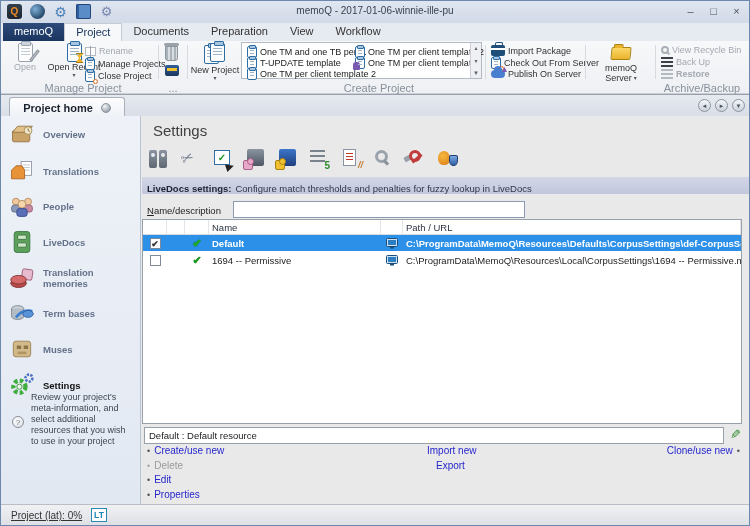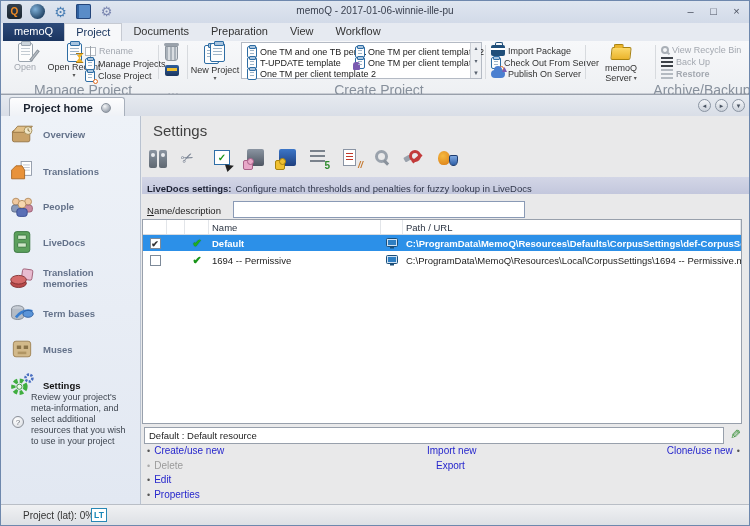--- a/index.html
+++ b/index.html
@@ -29,21 +29,21 @@
   .tabrow{position:absolute;top:22px;left:0;right:0;height:18px;background:#e6eaf1;
     display:flex;align-items:flex-end;padding-left:2px;}
   .rtab{font-size:11px;color:#333;padding:2px 11px 3px 11px;height:18px;line-height:13px;}
   .rtab.brand{background:linear-gradient(#2d4a7a,#1b3560);color:#fff;}
   .rtab.sel{background:#f7f8fa;border:1px solid #c6cad2;border-bottom:none;color:#16325c;}
 
   
   .ribbon{position:absolute;top:40px;left:0;right:0;height:53px;
     background:linear-gradient(#f7f8fa,#eef0f3);border-bottom:1px solid #c9cdd4;}
   .rsep{position:absolute;top:4px;height:34px;width:1px;background:#d7dade;}
-  .rglabel{position:absolute;top:41px;font-size:14px;color:#87909c;transform:translateX(-50%);white-space:nowrap;}
+  .rglabel{position:absolute;top:41px;font-size:11px;color:#87909c;transform:translateX(-50%);white-space:nowrap;}
   .bigbtn{position:absolute;top:2px;display:flex;flex-direction:column;align-items:center;gap:1px;}
   .bigbtn .blabel{font-size:9px;color:#333;text-align:center;line-height:9px;white-space:nowrap;}
   .bigbtn.dis .blabel{color:#a3a8b0;}
   .drop{font-size:6px;color:#555;line-height:5px;}
   .smallbtn{position:absolute;display:flex;align-items:center;gap:3px;font-size:9px;color:#333;white-space:nowrap;}
   .smallbtn.dis{color:#a3a8b0;}
 
   
   .clip{position:relative;width:15px;height:19px;background:#fdfdfd;border:1px solid #2e6da4;
     border-radius:2px;flex:none;}
@@ -168,21 +168,21 @@
   .descpencil{position:absolute;left:588px;top:311px;font-size:13px;color:#2e8b2e;transform:scaleX(-1);}
 
   .linkrow{position:absolute;font-size:10px;color:#2626cc;white-space:nowrap;display:flex;gap:4px;align-items:center;}
   .linkrow .bullet{color:#555;font-size:9px;}
   .linkrow.dis{color:#9b9b9b;}
   .linkrow.dis .bullet{color:#aaa;}
 
   
   .statusbar{position:absolute;left:0;right:0;bottom:0;height:21px;border-top:1px solid #b9bec6;
     background:linear-gradient(#f0f1f3,#dde0e5);}
-  .statustext{position:absolute;left:22px;top:5px;font-size:10px;color:#333;}
+  .statustext{position:absolute;left:10px;top:5px;font-size:10px;color:#333;text-decoration:underline;}
   .ltbadge{position:absolute;left:90px;top:3px;width:16px;height:14px;background:#fff;
     border:1px solid #2787b5;color:#1787b8;font-size:8.5px;font-weight:bold;text-align:center;line-height:13px;}
 
   
   .bind1,.bind2{position:absolute;top:3px;width:8px;height:18px;border-radius:2px;background:linear-gradient(#8a94a0,#5f6872);}
   .bind1{left:3px;} .bind2{left:13px;}
   .bind1::after,.bind2::after{content:"";position:absolute;left:2px;top:3px;width:4px;height:4px;background:#e8eaee;border-radius:50%;}
   .scis{font-size:15px;color:#7a8494;display:inline-block;transform:rotate(-25deg);margin:2px 0 0 3px;}
   .qabox{position:absolute;left:4px;top:3px;width:16px;height:15px;background:#fff;border:1px solid #2f6fa8;
     color:#189418;font-size:10px;text-align:center;line-height:14px;font-weight:bold;}

